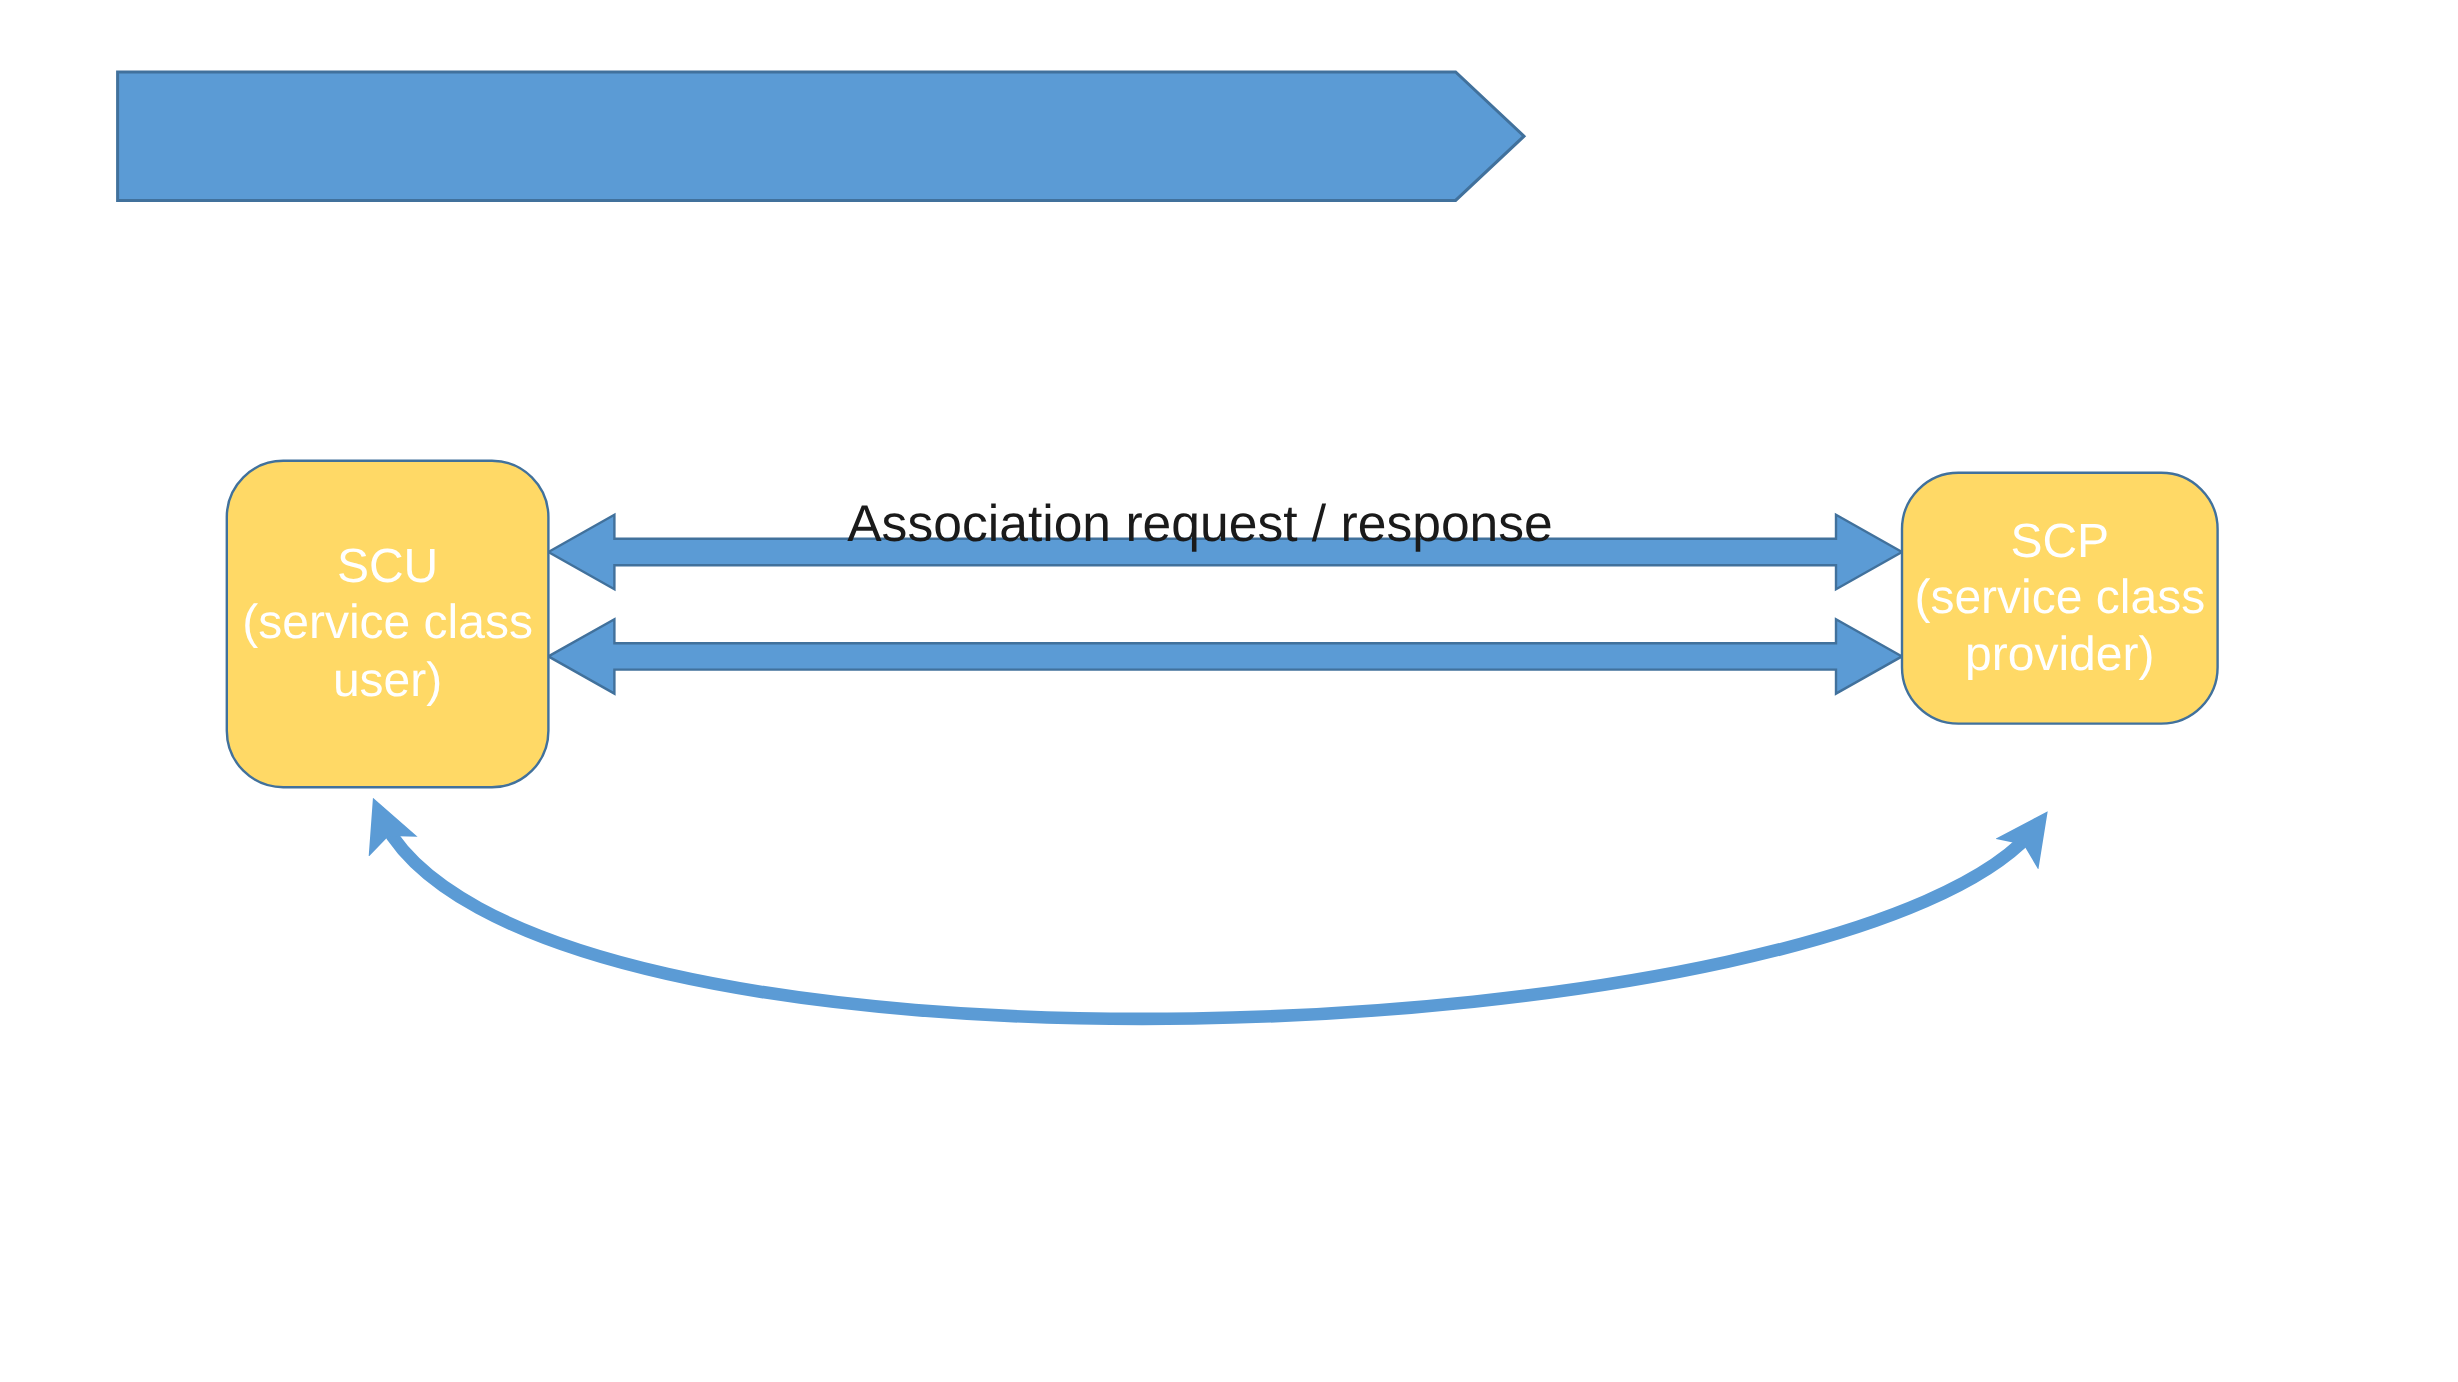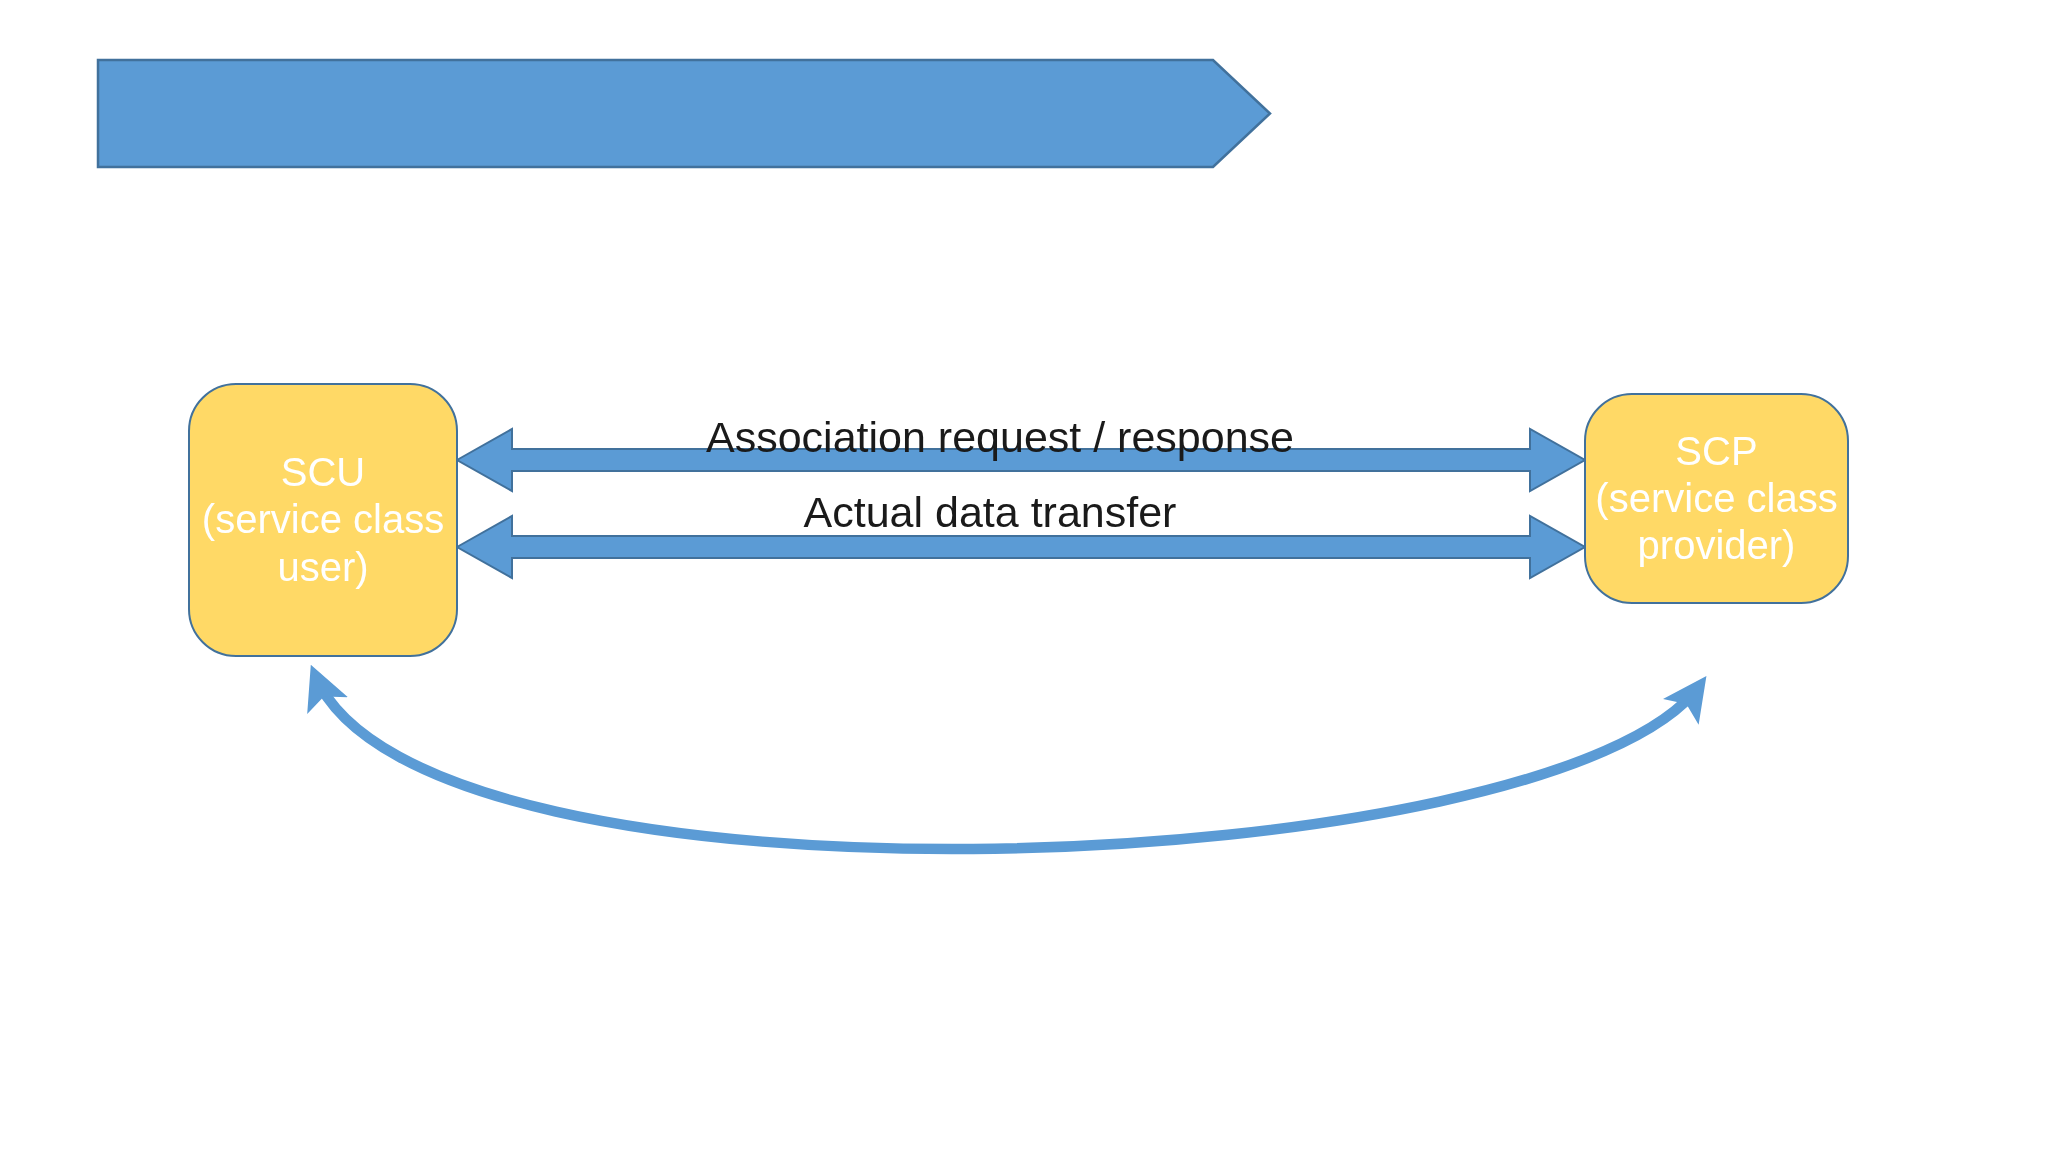--- a/index.html
+++ b/index.html
@@ -114,16 +114,15 @@
   <div class="node node-scu">SCU
 (service class
 user)</div>
 
   <div class="node node-scp">SCP
 (service class
 provider)</div>
 
   <div class="edge-label label-association">Association request / response</div>
 
-  <div class="edge-label label-data-transfer">Actual data transfer</div>
 
 
 </div>
 
 </body></html>

